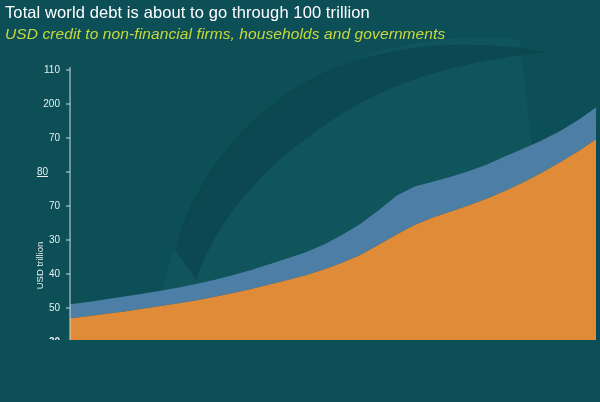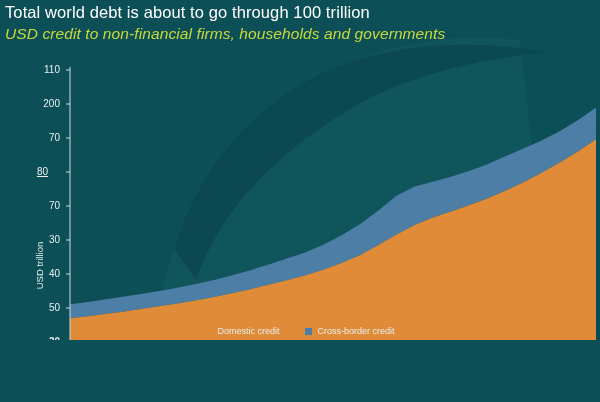--- a/index.html
+++ b/index.html
@@ -173,24 +173,14 @@
         <div class="xtick-label" style="left: 429.172px; top: 295px; width: 60px;">Dec-10</div>
         <div class="xtick-label" style="left: 447.31px; top: 295px; width: 60px;">Jun-11</div>
         <div class="xtick-label" style="left: 465.448px; top: 295px; width: 60px;">Dec-11</div>
         <div class="xtick-label" style="left: 483.586px; top: 295px; width: 60px;">Jun-12</div>
         <div class="xtick-label" style="left: 501.724px; top: 295px; width: 60px;">Dec-12</div>
         <div class="xtick-label" style="left: 519.862px; top: 295px; width: 60px;">Jun-13</div>
         <div class="xtick-label" style="left: 538px; top: 295px; width: 60px;">Dec-13</div>
       </div>
   </div>
 
-  <div class="legend" id="legend">
-      <div class="legend-item">
-        <span class="legend-swatch" style="background: rgb(224, 139, 56);"></span>
-        <span class="legend-label">Domestic credit</span>
-      </div>
-      <div class="legend-item">
-        <span class="legend-swatch" style="background: rgb(77, 127, 166);"></span>
-        <span class="legend-label">Cross-border credit</span>
-      </div>
-    </div>
 
 </div>
 
 </body></html>

